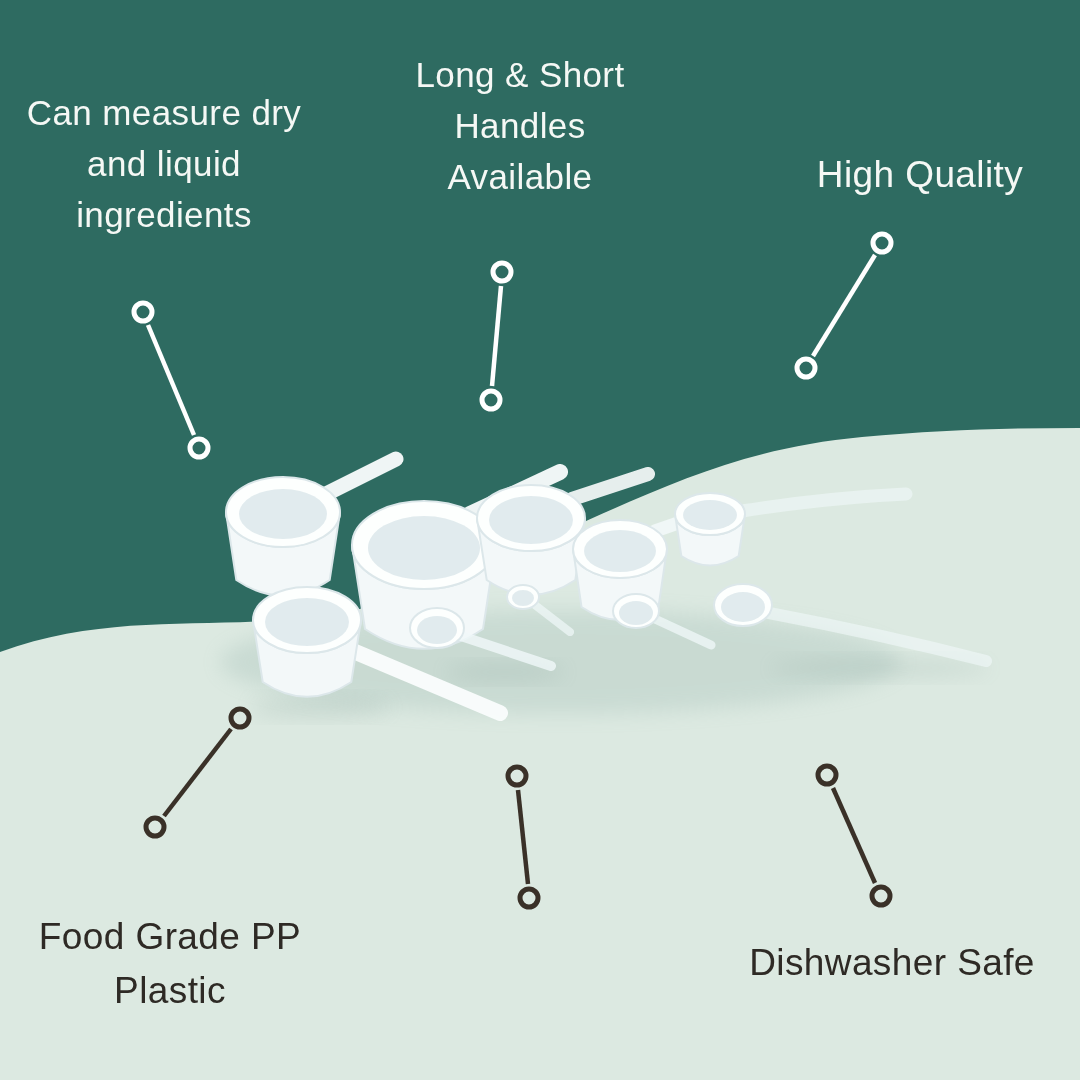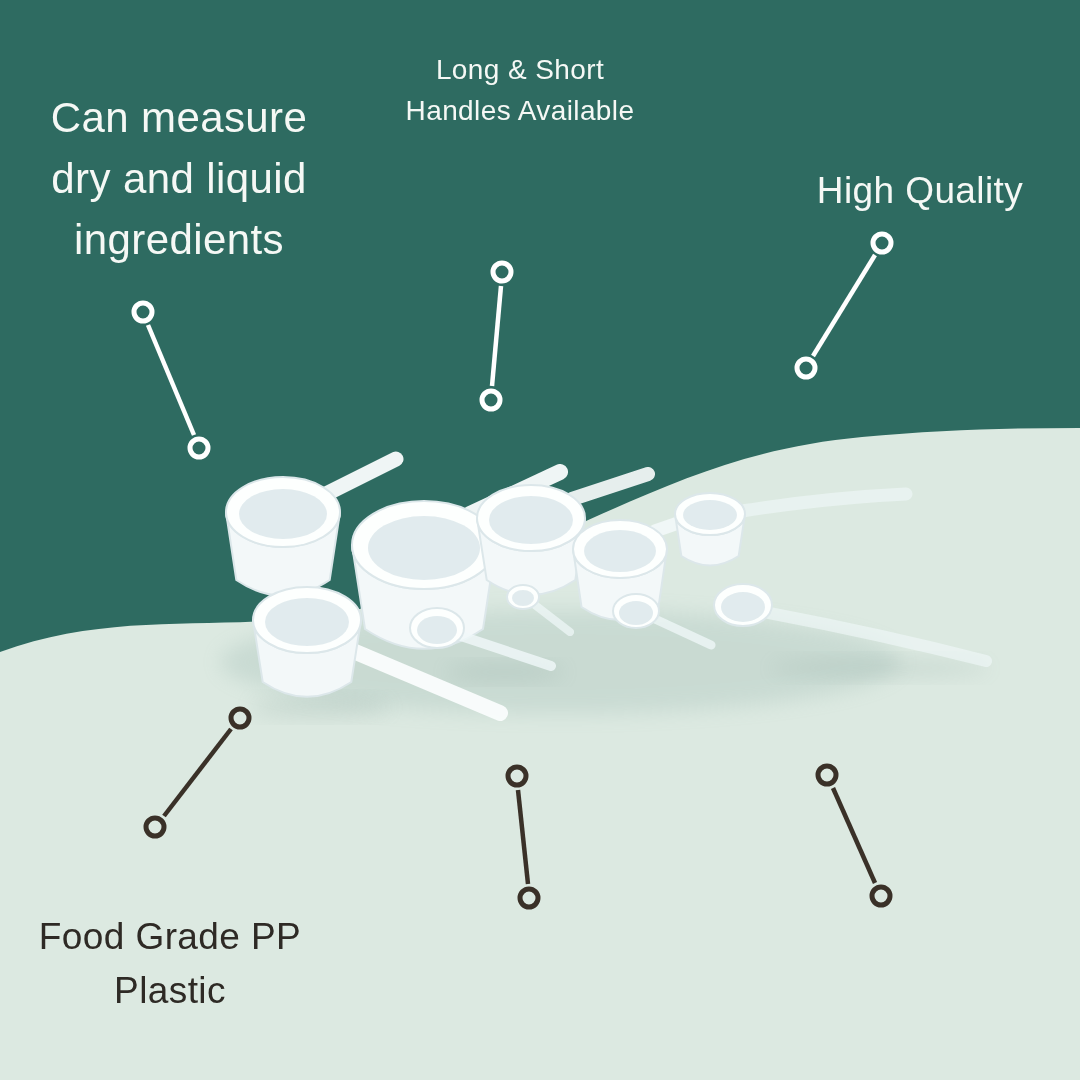--- a/index.html
+++ b/index.html
@@ -23,23 +23,23 @@
   .callout {
     position: absolute;
     text-align: center;
     letter-spacing: 0.4px;
     line-height: 1.45;
     font-weight: 400;
   }
   .callout.light { color: #F5F8F5; }
   .callout.dark  { color: #2E2A25; }
 
-  .callout-measure    { left: 24px;  top: 88px;  width: 310px; font-size: 42px; }
-  .callout-handles    { left: 385px; top: 50px;  width: 270px; font-size: 28px; }
-  .callout-quality    { left: 795px; top: 164px; width: 250px; font-size: 37px; white-space: nowrap; }
+  .callout-measure    { left: 9px;  top: 88px;  width: 310px; font-size: 35px; }
+  .callout-handles    { left: 385px; top: 50px;  width: 270px; font-size: 35px; }
+  .callout-quality    { left: 795px; top: 148px; width: 250px; font-size: 37px; white-space: nowrap; }
   .callout-material   { left: 20px;  top: 862px; width: 300px; font-size: 37px; margin-top: 48px; }
   .callout-versatile  { left: 355px; top: 958px; width: 370px; font-size: 37px; }
   .callout-dishwasher { left: 732px; top: 936px; width: 320px; font-size: 37px; white-space: nowrap; }
 </style>
 </head>
 <body>
 
 <div class="canvas">
 
   <svg class="layer" viewBox="0 0 1080 1080" aria-hidden="true">
@@ -166,14 +166,15 @@
 
   <div class="callout light callout-measure">Can measure dry and liquid ingredients</div>
 
   <div class="callout light callout-handles">Long &amp; Short Handles Available</div>
 
   <div class="callout light callout-quality">High Quality</div>
 
   <div class="callout dark callout-material">Food Grade PP Plastic</div>
 
 
+  <div class="callout dark callout-dishwasher">Dishwasher Safe</div>
 
 </div>
 
 </body></html>

